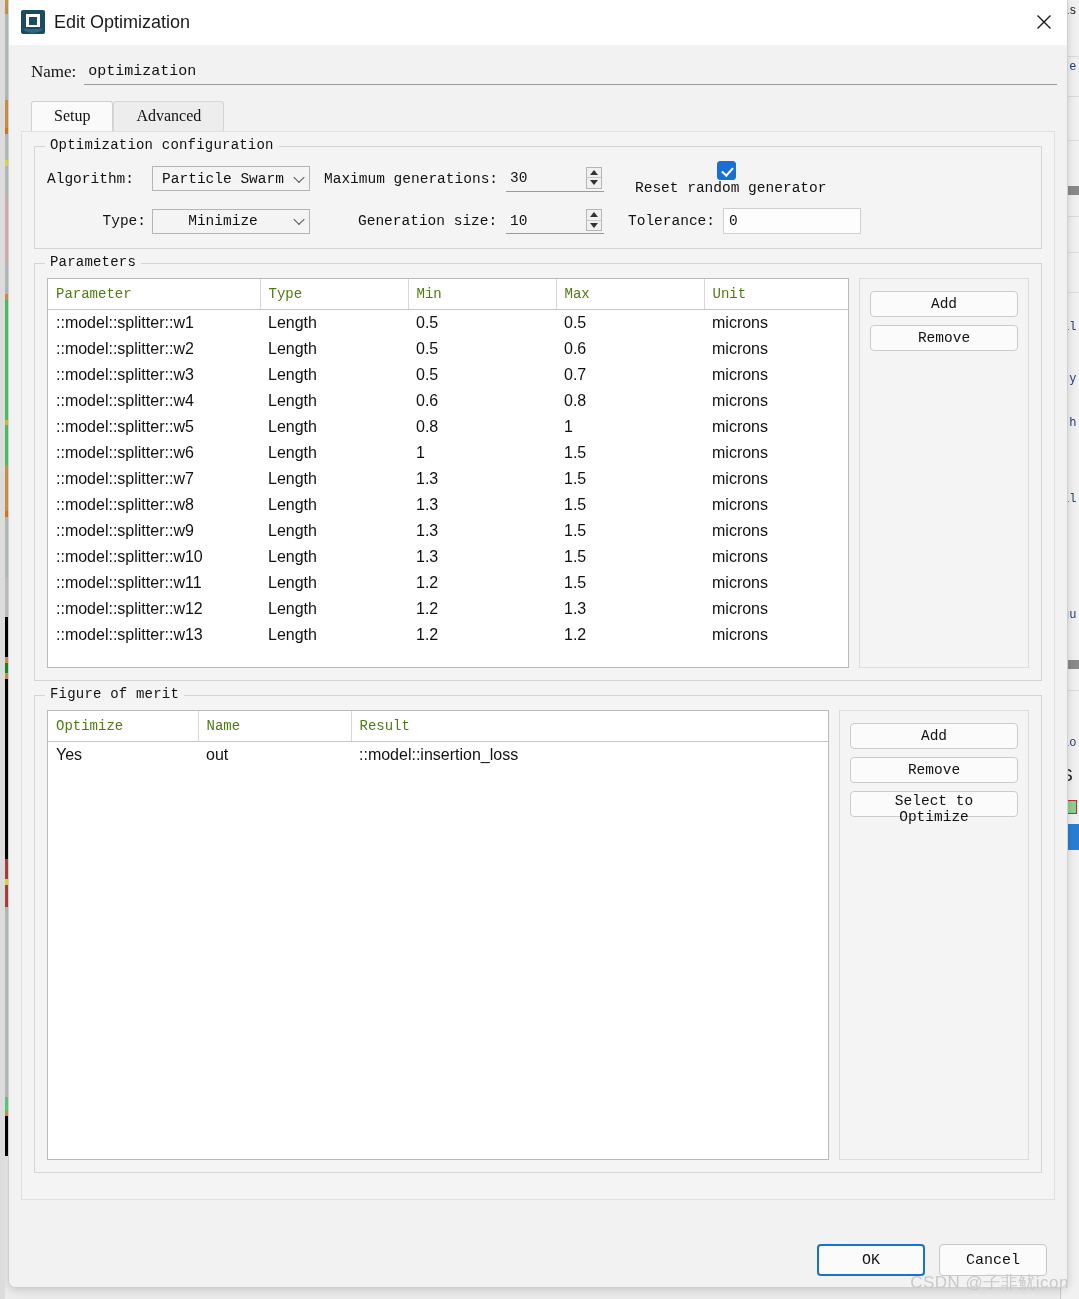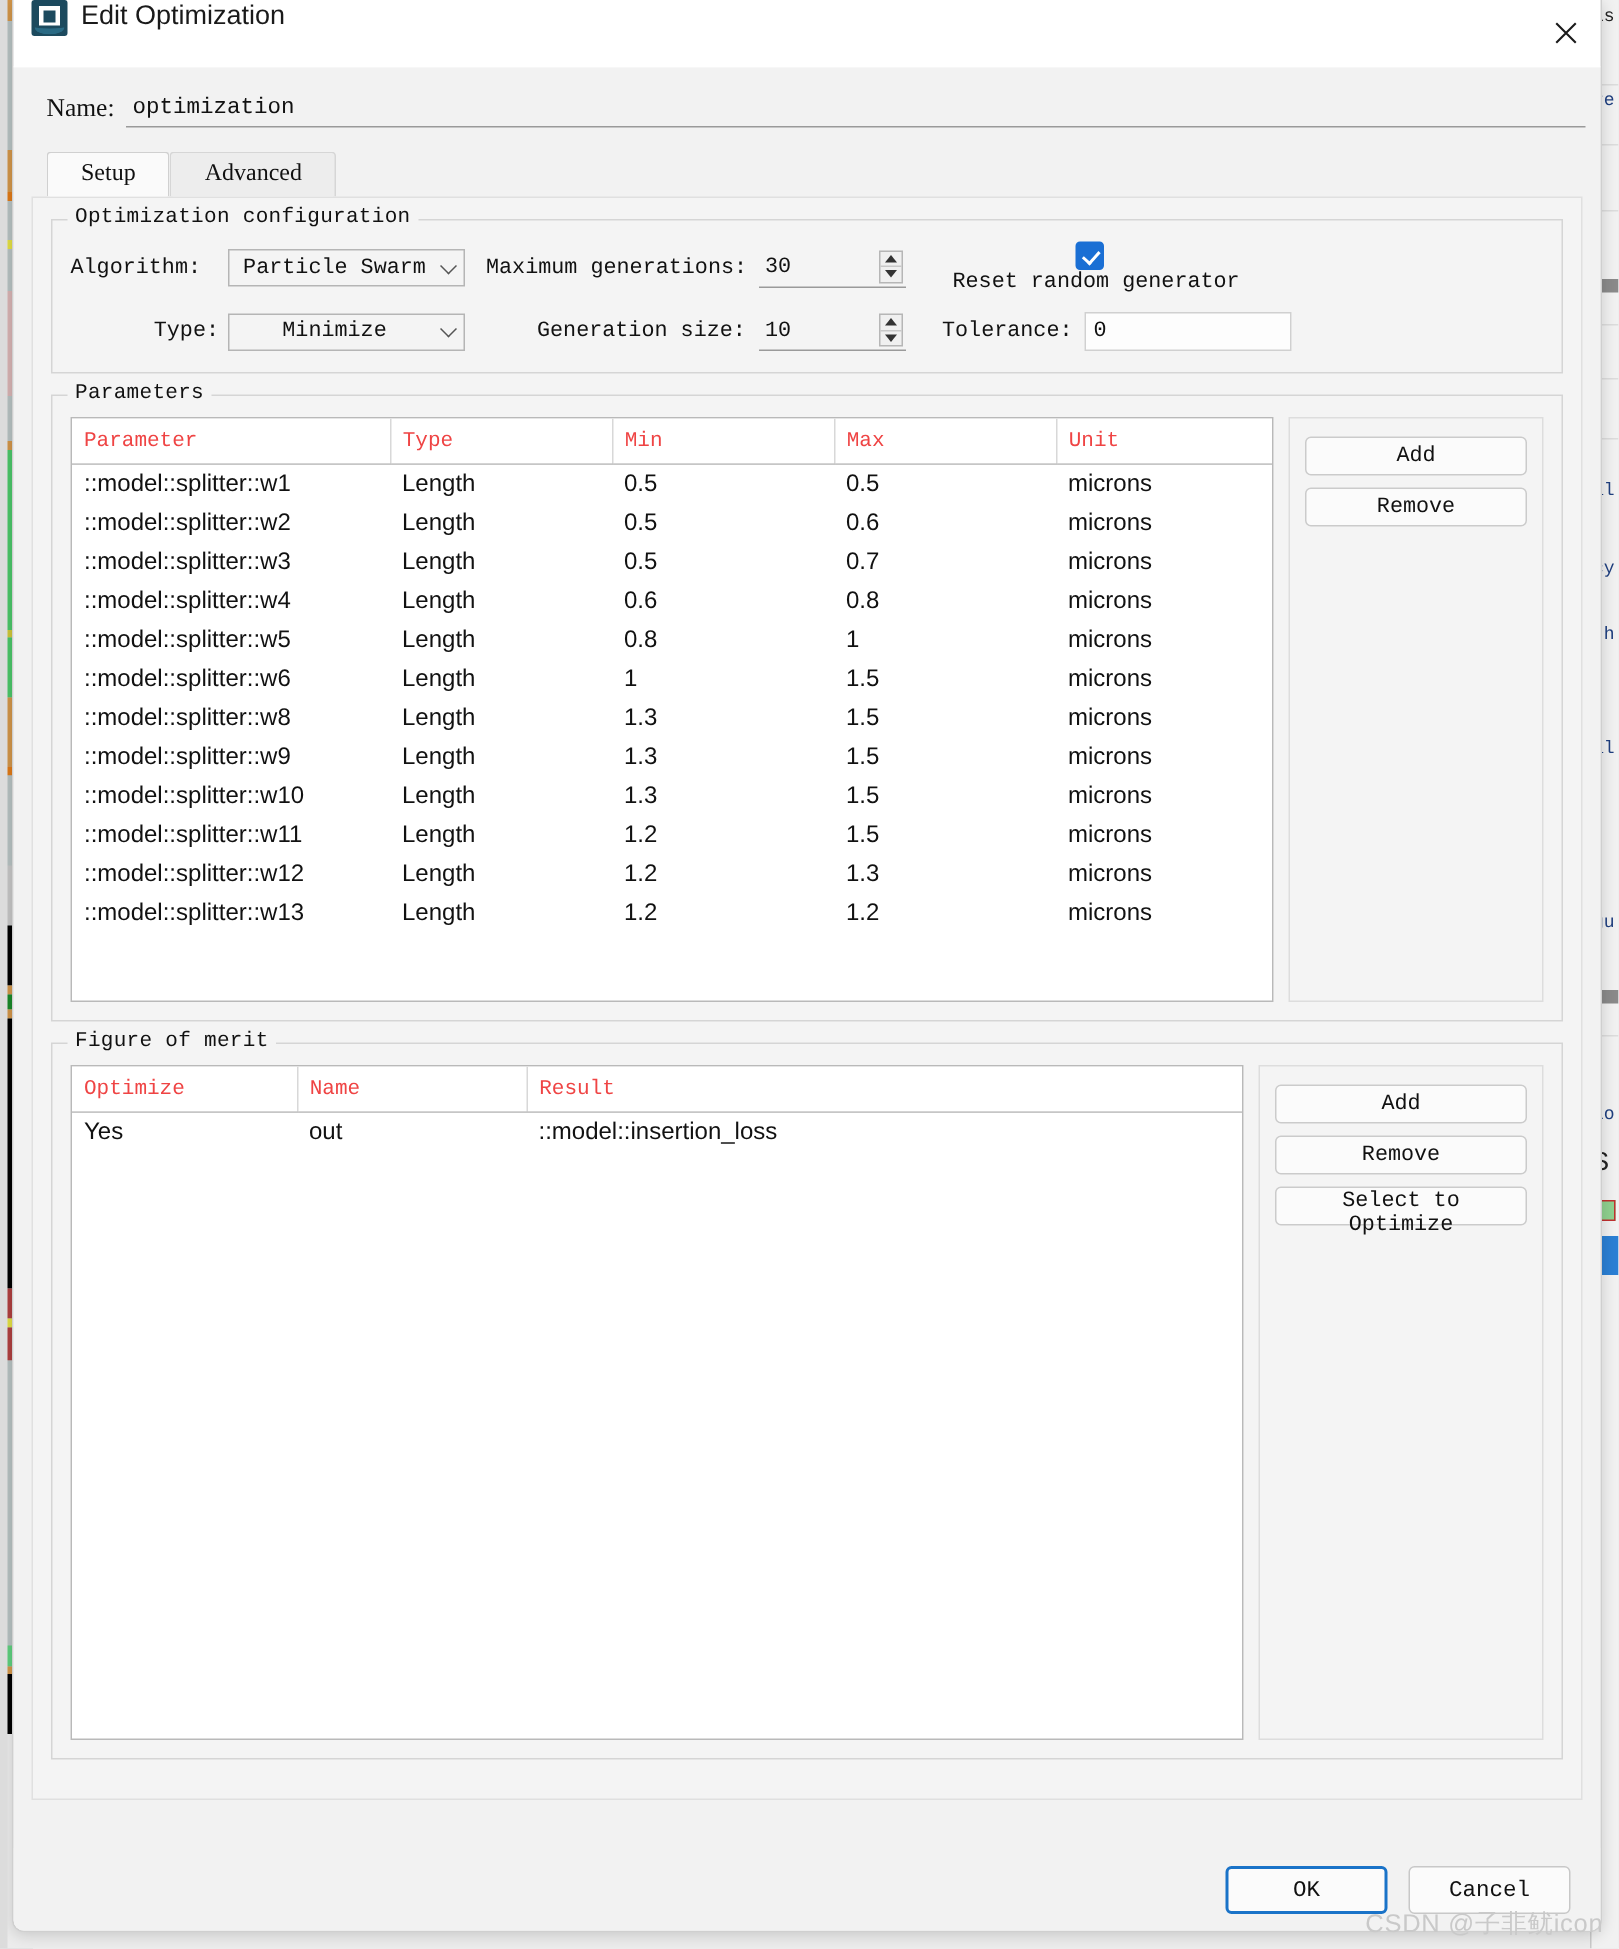--- a/index.html
+++ b/index.html
@@ -62,21 +62,21 @@
     border-top: none;
     border-radius: 0 0 8px 8px;
     box-shadow: 0 2px 10px rgba(0,0,0,0.16);
     overflow: hidden;
   }
   .titlebar {
     position: relative;
     height: 45px;
     background: #ffffff;
     border-bottom: 1px solid #ffffff;
-    display: flex; align-items: flex-start;
+    display: flex; align-items: center;
   }
   .app-icon {
     position: relative;
     margin-left: 12px;
     width: 24px; height: 24px;
     background: #1c4a5e;
     border-radius: 2px;
     flex: none;
   }
   .app-icon::before {
@@ -300,21 +300,21 @@
   table.grid {
     width: 100%;
     border-collapse: collapse;
     table-layout: fixed;
   }
   table.grid th {
     text-align: left;
     font-family: "Liberation Mono", monospace;
     font-weight: normal;
     font-size: 14px;
-    color: #ef4444;
+    color: #4d7c0f;
     padding: 7px 0 7px 8px;
     border-bottom: 1px solid #c6c6c6;
     border-right: 1px solid #d8d8d8;
     background: #ffffff;
   }
   table.grid th:last-child { border-right: none; }
   table.grid td {
     font-family: "Liberation Sans", sans-serif;
     font-size: 16px;
     color: #111;
@@ -585,20 +585,27 @@
                       <td>microns</td>
                     </tr>
                   <tr>
                       <td>::model::splitter::w6</td>
                       <td>Length</td>
                       <td>1</td>
                       <td>1.5</td>
                       <td>microns</td>
                     </tr>
                   <tr>
+                      <td>::model::splitter::w7</td>
+                      <td>Length</td>
+                      <td>1.3</td>
+                      <td>1.5</td>
+                      <td>microns</td>
+                    </tr>
+                  <tr>
                       <td>::model::splitter::w8</td>
                       <td>Length</td>
                       <td>1.3</td>
                       <td>1.5</td>
                       <td>microns</td>
                     </tr>
                   <tr>
                       <td>::model::splitter::w9</td>
                       <td>Length</td>
                       <td>1.3</td>

